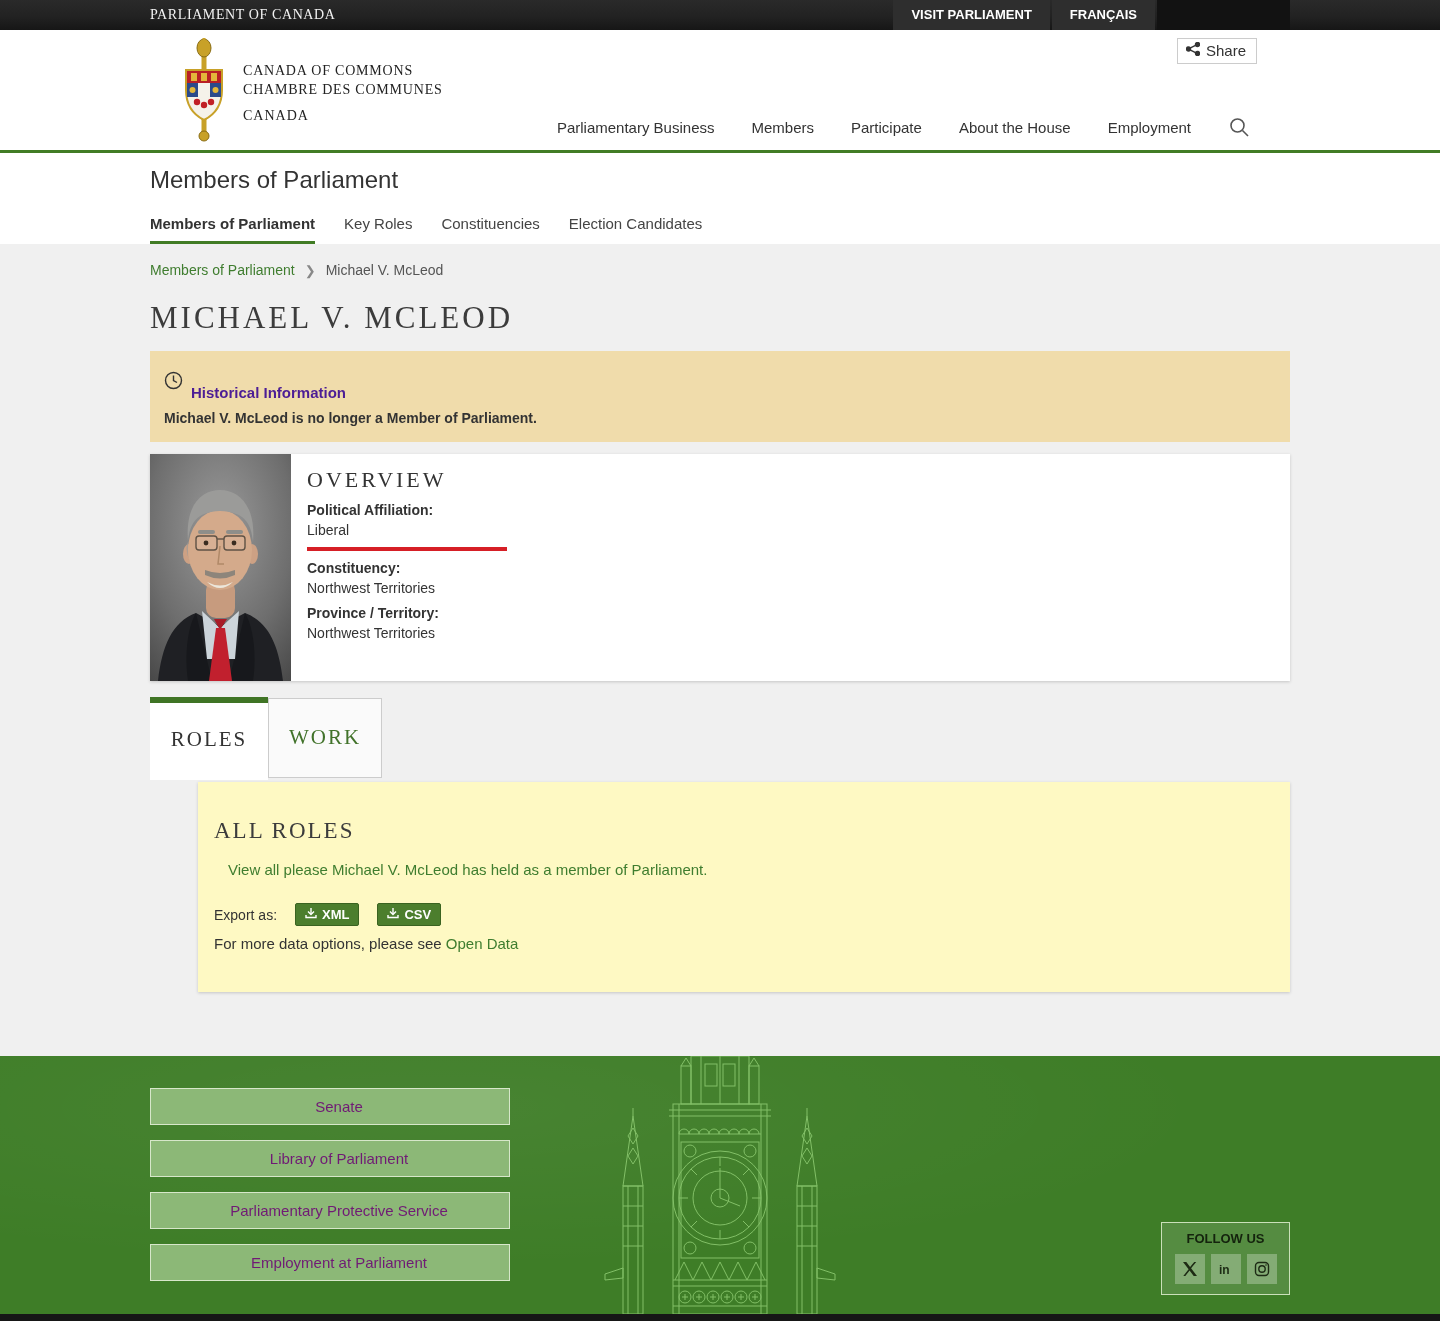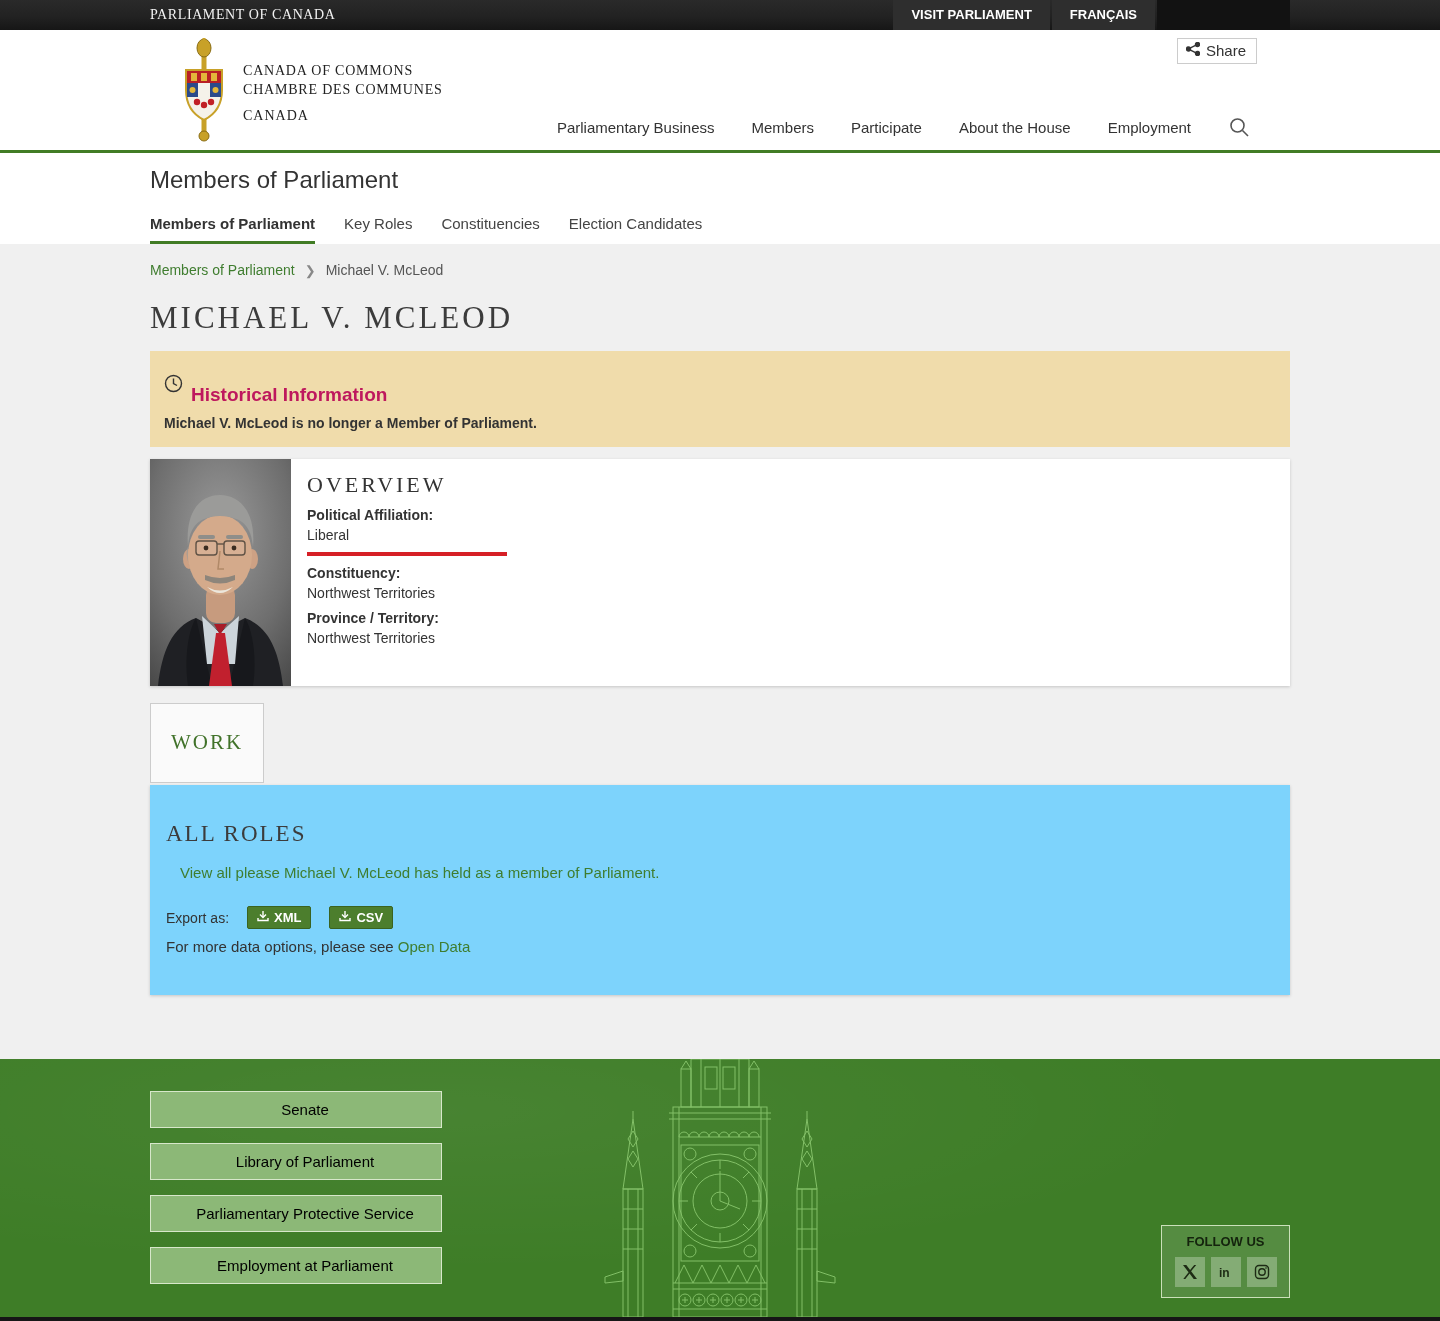--- a/index.html
+++ b/index.html
@@ -41,21 +41,21 @@
   .content { background:#f0f0f0; padding-top:18px; padding-bottom:64px; }
   .breadcrumb { font-size:14px; display:flex; align-items:center; gap:10px; }
   .breadcrumb a { color:#3f7d2f; text-decoration:none; cursor:pointer; }
   .crumb-sep { color:#888; font-size:13px; }
   .crumb-current { color:#555; }
   .member-name { font-family:"Liberation Serif", serif; font-weight:normal; font-size:31px;
                  letter-spacing:3px; color:#3c3c3c; margin-top:22px; }
 
   .notice { background:#f0dcab; margin-top:15px; padding:13px 14px 16px; }
   .notice-head { display:flex; align-items:center; gap:8px; }
-  .notice-title { font-size:19px; font-weight:bold; color:#be185d;margin-top:20px; }
+  .notice-title { font-size:15px; font-weight:bold; color:#4c1d95;margin-top:20px; }
   .notice-msg { font-size:14px; font-weight:bold; color:#333; margin-top:9px; }
 
   .overview-card { background:#fff; margin-top:12px; display:flex;
                    box-shadow:0 1px 3px rgba(0,0,0,.18); }
   .photo { width:141px; height:227px; flex:0 0 141px; }
   .ov-info { padding:13px 16px; }
   .ov-title { font-family:"Liberation Serif", serif; font-weight:normal; font-size:22px;
               letter-spacing:3px; color:#333; }
   .ov-label { font-size:14px; font-weight:bold; color:#333; margin-top:9px; }
   .ov-value { font-size:14px; color:#333; margin-top:4px; }
@@ -63,40 +63,40 @@
 
   
   .ctabs { display:flex; margin-top:16px; align-items:flex-start; }
   .ctab { font-family:"Liberation Serif", serif; font-size:21px; letter-spacing:2px;
           text-align:center; cursor:pointer; }
   .ctab.active { width:118px; height:83px; background:#fff; border-top:6px solid #3f7425;
                  color:#333; line-height:72px; }
   .ctab.idle { width:114px; height:80px; background:#fafafa; border:1px solid #ccc;
                color:#41722a; line-height:76px; margin-top:1px; }
 
-  .panel { background:#7dd3fc; margin-top:2px; padding:36px 16px 40px;
-           box-shadow:0 1px 3px rgba(0,0,0,.18); min-height:165px; }
+  .panel { background:#fef9c3; margin-top:2px; padding:36px 16px 40px;
+           box-shadow:0 1px 3px rgba(0,0,0,.18); min-height:165px;margin-left:48px; }
   .panel-title { font-family:"Liberation Serif", serif; font-weight:normal; font-size:23px;
                  letter-spacing:2px; color:#3c3c3c; }
   .view-link { display:inline-block; margin:17px 0 0 14px; font-size:15px; color:#3f7d2f;
                text-decoration:none; cursor:pointer; }
   .export-row { margin-top:24px; display:flex; align-items:center; gap:14px; font-size:14px; }
   .export-btn { background:#4c7e2d; border:1px solid #3a6320; border-radius:2px; color:#fff;
                 font-size:13px; font-weight:bold; padding:3px 9px; display:flex; align-items:center;
                 gap:5px; cursor:pointer; margin-left:4px; }
   .more-row { margin-top:9px; font-size:15px; color:#333; }
   .more-row a { color:#3f7d2f; cursor:pointer; }
 
   
   .footer { height:258px; background:radial-gradient(ellipse at 30% 20%, rgba(255,255,255,.05), transparent 55%), #3e7d27;
             position:relative; overflow:hidden; }
   .tower { position:absolute; left:50%; top:0; transform:translateX(-50%); opacity:.85; }
   .footer-btns { position:absolute; left:0; top:32px; }
-  .f-btn { width:292px; height:37px; background:#8cb877; border:1px solid #d7e7ca;
-           color:#000000; font-size:15px; display:flex; align-items:center; justify-content:center;
+  .f-btn { width:360px; height:37px; background:#8cb877; border:1px solid #d7e7ca;
+           color:#701a75; font-size:15px; display:flex; align-items:center; justify-content:center;
            margin-bottom:15px; cursor:pointer;padding-left:18px; }
   .follow { position:absolute; right:0; top:166px; width:129px; border:1px solid #cbe0ba;
             background:rgba(255,255,255,.12); padding:8px 0 10px; text-align:center; }
   .follow-label { font-size:13px; font-weight:bold; color:#14230d; }
   .social-row { display:flex; justify-content:center; gap:6px; margin-top:8px; }
   .social { width:30px; height:30px; background:rgba(255,255,255,.28); display:flex;
             align-items:center; justify-content:center; cursor:pointer; }
 
   
   .bottombar { height:41px; background:#161616; display:flex; align-items:center;
@@ -257,20 +257,21 @@
         <div class="ov-value">Liberal</div>
         <div class="red-rule"></div>
         <div class="ov-label">Constituency:</div>
         <div class="ov-value">Northwest Territories</div>
         <div class="ov-label">Province / Territory:</div>
         <div class="ov-value">Northwest Territories</div>
       </div>
     </div>
 
     <div class="ctabs">
+      <div class="ctab active">ROLES</div>
       <div class="ctab idle">WORK</div>
     </div>
 
     <div class="panel">
       <div class="panel-title">ALL ROLES</div>
       <a class="view-link">View all please Michael V. McLeod has held as a member of Parliament.</a>
       <div class="export-row">
         <span>Export as:</span>
         <button class="export-btn">
           <span>

